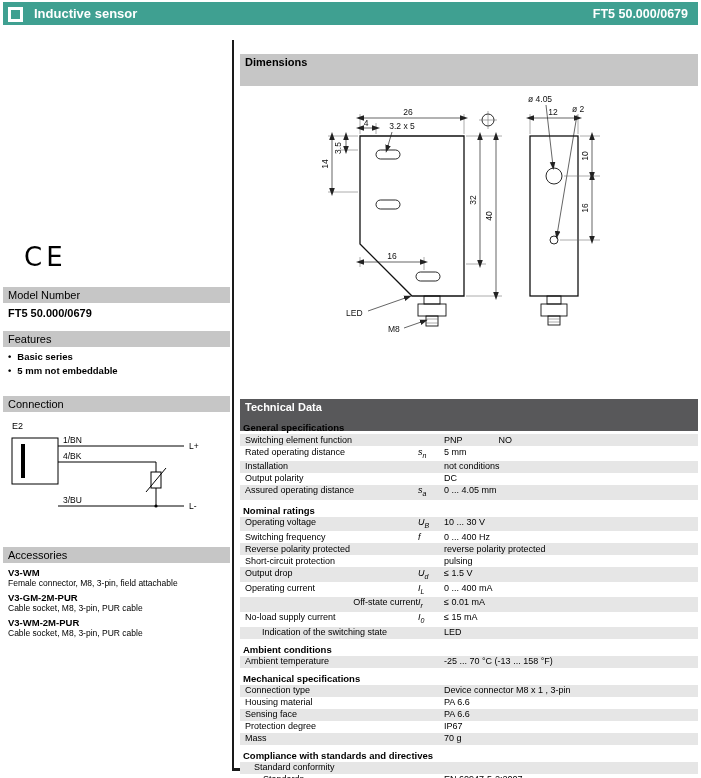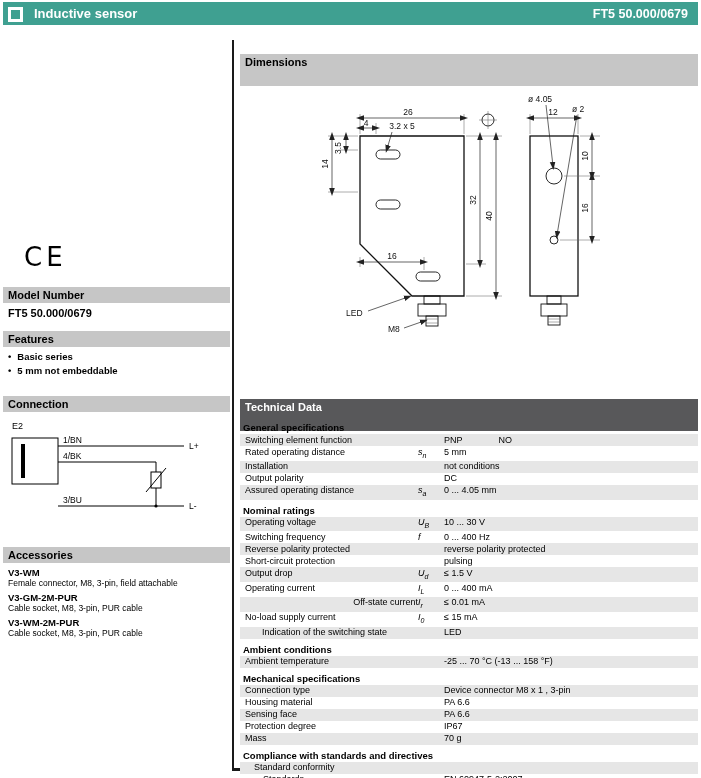--- a/index.html
+++ b/index.html
@@ -13,21 +13,21 @@
   .titlebar{flex:1;background:var(--accent,#3fa091);color:#fff;display:flex;align-items:center;
             justify-content:space-between;padding:0 10px 0 8px;}
   .titlebar .t{font-size:13px;font-weight:bold;}
   .titlebar .pn{font-size:12.5px;font-weight:bold;}
 
   
   .vrule{position:absolute;left:232px;top:40px;width:2px;height:728px;background:#1a1a1a;}
   .hrule{position:absolute;left:232px;top:768px;width:466px;height:3px;background:#1a1a1a;}
 
   
-  .secbar{position:absolute;left:3px;width:227px;background:#c6c6c6;font-size:11px;font-weight:bold;
+  .secbar{position:absolute;left:3px;width:227px;background:#c6c6c6;font-size:11px;font-weight:normal;
           height:16px;line-height:16px;padding-left:5px;box-sizing:border-box;}
   .rsecbar{position:absolute;left:240px;width:458px;background:#c6c6c6;font-size:11px;font-weight:bold;
            height:32px;line-height:16px;padding-left:5px;box-sizing:border-box;}
   .rsecbar.dark{background:#58585a;color:#fff;}
 
   
   .ce-mark{position:absolute;left:24px;top:242px;font-size:26px;letter-spacing:4px;
            font-family:"DejaVu Sans",sans-serif;}
   .model-value{position:absolute;left:8px;top:307px;font-size:11px;font-weight:bold;}
   .features{position:absolute;left:8px;top:351px;width:218px;}

